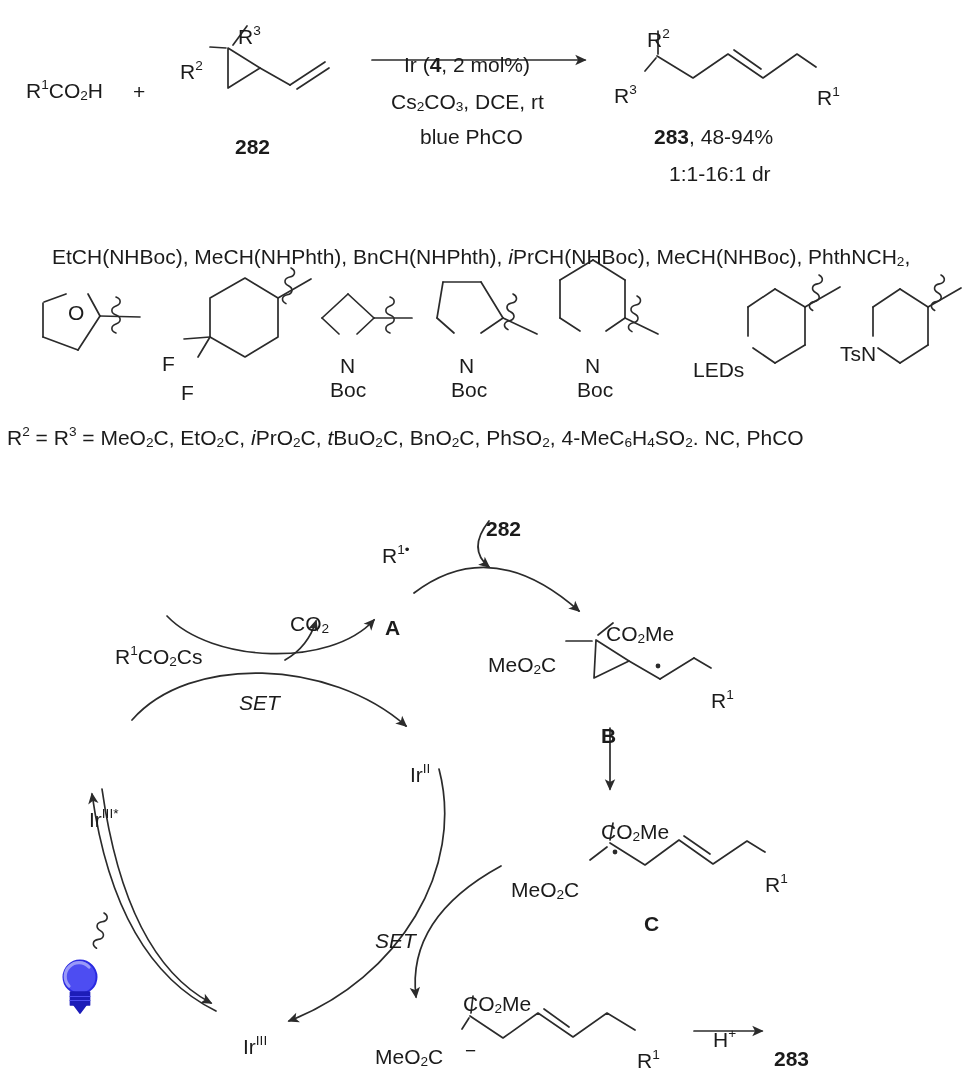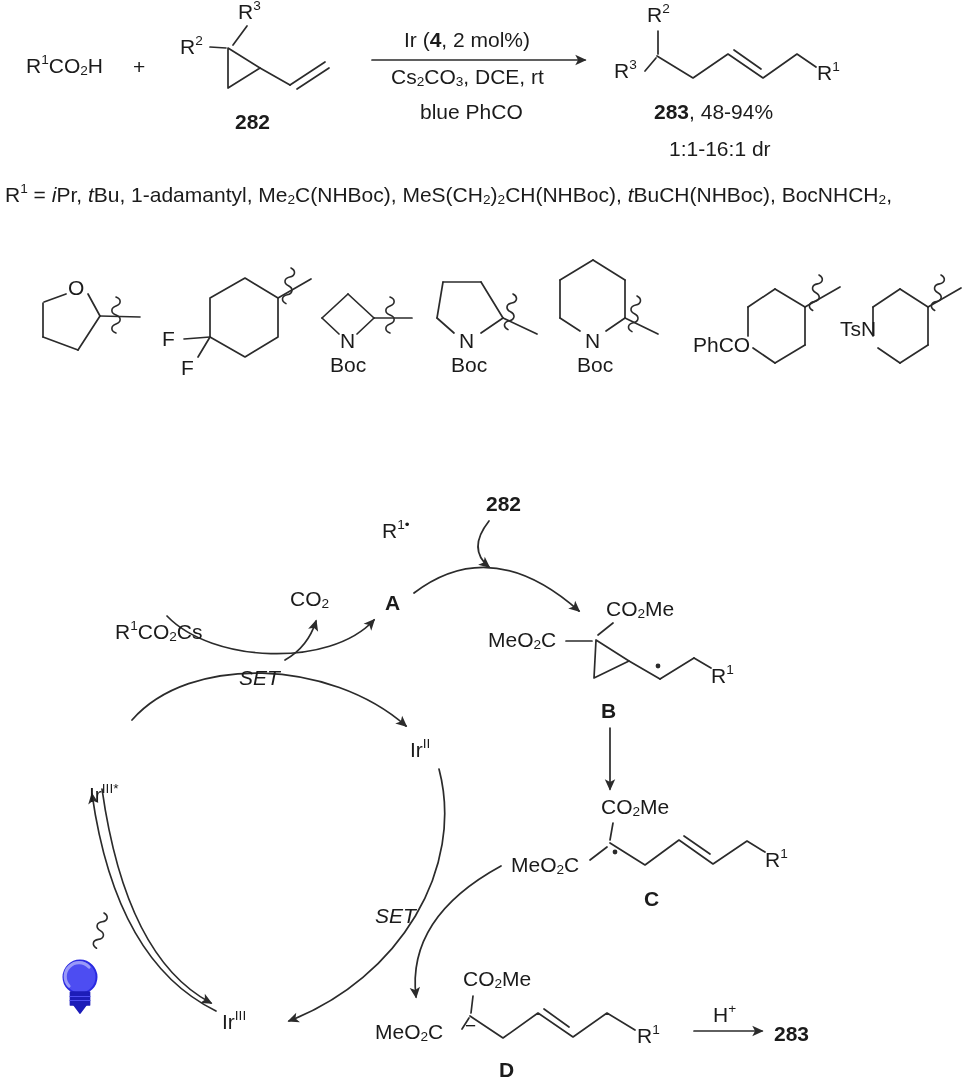--- a/index.html
+++ b/index.html
@@ -1,19 +1,19 @@
 <!DOCTYPE html>
 <html><head>
 <meta charset="utf-8">
 <style>
   html,body{margin:0;padding:0;background:#ffffff;}
   .stage{position:relative;width:976px;height:1083px;background:#ffffff;overflow:hidden;
          font-family:"Liberation Sans",sans-serif;color:#1b1b1b;}
   svg{position:absolute;left:0;top:0;}
-  .t{position:absolute;white-space:nowrap;font-size:21px;line-height:1.1;}
+  .t{position:absolute;white-space:nowrap;font-size:21px;line-height:1.1;margin-top:25px;}
   .t sup{font-size:65%;line-height:0;position:relative;top:-0.05em;}
   .t sub{font-size:65%;line-height:0;position:relative;top:0.12em;vertical-align:baseline;}
   .t i{font-style:italic;}
   .t b{font-weight:bold;}
   .small{font-size:19px;}
 </style>
 </head>
 <body>
 
 <div class="stage">
@@ -172,43 +172,44 @@
   <div class="t" style="left:235px;top:110px"><b>282</b></div>
   <div class="t" style="left:404px;top:28px">Ir (<b>4</b>, 2 mol%)</div>
   <div class="t" style="left:391px;top:65px">Cs<sub>2</sub>CO<sub>3</sub>, DCE, rt</div>
   <div class="t" style="left:420px;top:100px">blue PhCO</div>
   <div class="t" style="left:647px;top:3px">R<sup>2</sup></div>
   <div class="t" style="left:614px;top:59px">R<sup>3</sup></div>
   <div class="t" style="left:817px;top:61px">R<sup>1</sup></div>
   <div class="t" style="left:654px;top:100px"><b>283</b>, 48-94%</div>
   <div class="t" style="left:669px;top:137px">1:1-16:1 dr</div>
 
-  <div class="t" style="left:5px;top:183px">R<sup>1</sup> = <i>i</i>Pr, <i>t</i>Bu, 1-adamantyl, Me<sub>2</sub>C(NHBoc), MeS(CH<sub>2</sub>)<sub>2</sub>CH(NHBoc), <i>t</i>BuCH(NHBoc), BocNHCH<sub>2</sub>,</div>
+  <div class="t" style="left:52px;top:220px">EtCH(NHBoc), MeCH(NHPhth), BnCH(NHPhth), <i>i</i>PrCH(NHBoc), MeCH(NHBoc), PhthNCH<sub>2</sub>,</div>
+  <div class="t" style="left:7px;top:401px">R<sup>2</sup> = R<sup>3</sup> = MeO<sub>2</sub>C, EtO<sub>2</sub>C, <i>i</i>PrO<sub>2</sub>C, <i>t</i>BuO<sub>2</sub>C, BnO<sub>2</sub>C, PhSO<sub>2</sub>, 4-MeC<sub>6</sub>H<sub>4</sub>SO<sub>2</sub>. NC, PhCO</div>
 
   <div class="t" style="left:68px;top:276px">O</div>
   <div class="t" style="left:162px;top:327px">F</div>
   <div class="t" style="left:181px;top:356px">F</div>
   <div class="t" style="left:340px;top:329px">N</div>
   <div class="t" style="left:330px;top:353px">Boc</div>
   <div class="t" style="left:459px;top:329px">N</div>
   <div class="t" style="left:451px;top:353px">Boc</div>
   <div class="t" style="left:585px;top:329px">N</div>
   <div class="t" style="left:577px;top:353px">Boc</div>
-  <div class="t" style="left:693px;top:333px">PhCO</div>
+  <div class="t" style="left:693px;top:333px">LEDs</div>
   <div class="t" style="left:840px;top:317px">TsN</div>
 
   <div class="t" style="left:486px;top:492px"><b>282</b></div>
   <div class="t" style="left:382px;top:519px">R<sup>1•</sup></div>
   <div class="t" style="left:385px;top:591px"><b>A</b></div>
   <div class="t" style="left:115px;top:620px">R<sup>1</sup>CO<sub>2</sub>Cs</div>
   <div class="t" style="left:290px;top:587px">CO<sub>2</sub></div>
   <div class="t" style="left:239px;top:666px"><i>SET</i></div>
   <div class="t" style="left:89px;top:783px">Ir<sup>III*</sup></div>
   <div class="t" style="left:410px;top:738px">Ir<sup>II</sup></div>
-  <div class="t" style="left:222px;top:1010px">Ir<sup>III</sup></div>
+  <div class="t" style="left:243px;top:1010px">Ir<sup>III</sup></div>
 
   <div class="t" style="left:488px;top:628px">MeO<sub>2</sub>C</div>
   <div class="t" style="left:606px;top:597px">CO<sub>2</sub>Me</div>
   <div class="t" style="left:711px;top:664px">R<sup>1</sup></div>
   <div class="t" style="left:601px;top:699px"><b>B</b></div>
 
   <div class="t" style="left:601px;top:795px">CO<sub>2</sub>Me</div>
   <div class="t" style="left:511px;top:853px">MeO<sub>2</sub>C</div>
   <div class="t" style="left:765px;top:848px">R<sup>1</sup></div>
   <div class="t" style="left:644px;top:887px"><b>C</b></div>

